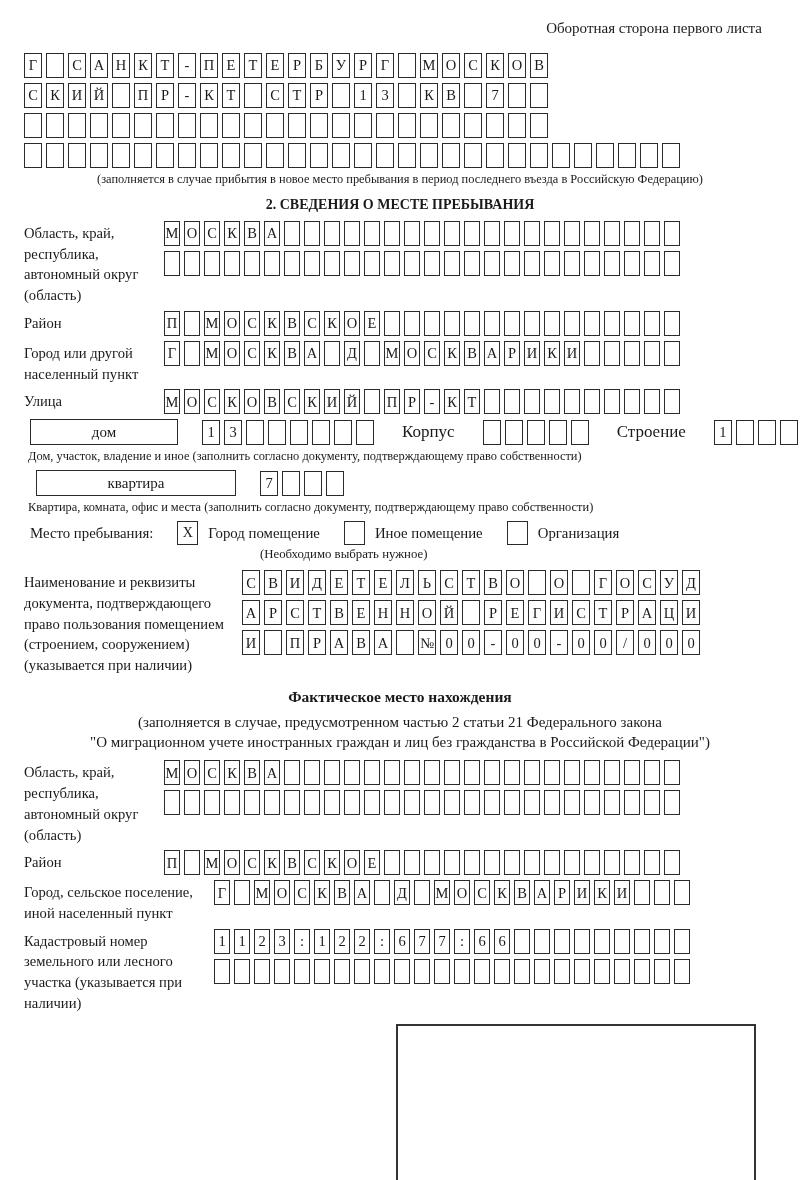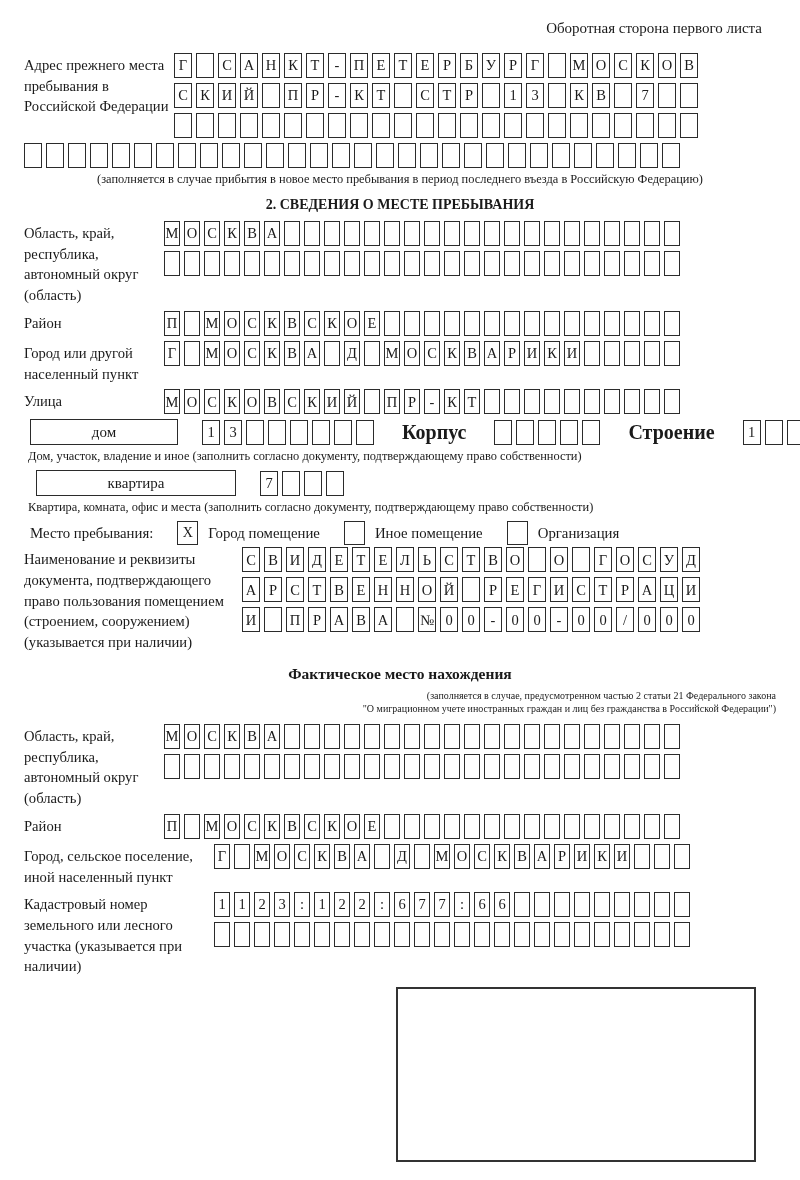--- a/index.html
+++ b/index.html
@@ -36,49 +36,48 @@
   .sec-title { text-align:center; font-weight:bold; font-size:14px; margin:10px 0 8px 0; }
 
   .inline-row { display:flex; align-items:center; gap:24px; margin-bottom:4px; }
   .widebox {
     border:1.6px solid #2b2b2b; height:26px;
     display:flex; align-items:center; justify-content:center;
     font-size:15px; flex:none;
   }
   .widebox.dom { width:148px; margin-left:6px; }
   .widebox.kv  { width:200px; margin-left:12px; }
-  .mini-label { font-size:20px; padding:0 4px;font-weight:bold; }
+  .mini-label { font-size:17px; padding:0 4px; }
 
   .stay-row { display:flex; align-items:center; gap:24px; margin:6px 0 2px 6px; font-size:14.8px; }
   .checkbox {
     flex:none; width:21px; height:24px; border:1.6px solid #2b2b2b;
     display:flex; align-items:center; justify-content:center; font-size:14px;
   }
   .stay-opt { display:flex; align-items:center; gap:10px; }
   .stay-hint { font-size:12.8px; margin:2px 0 8px 236px; }
 
   .actual-title { text-align:center; font-weight:bold; font-size:15.5px; margin:12px 0 6px 0; }
-  .actual-cap { text-align:right; font-size:10px; line-height:1.35; }
+  .actual-cap { text-align:center; font-size:15px; line-height:1.35; }
   .actual-cap-wrap { margin-bottom:8px; }
 
   .stamp-wrap { margin-top:10px; }
   .stamp-box {
     margin-left:372px; width:360px; height:175px;
     border:2px solid #333; background:#fff;
   }
 </style>
 </head>
 <body>
 
 <div class="form">
 
   <div class="header-note">Оборотная сторона первого листа</div>
 
   <div class="field">
-    <div class="flabel w150">Адрес прежнего места пребывания в Российской Федерации</div>
     <div class="cellrows">
       <div class="cells">
           <div class="cell">Г</div>
           <div class="cell"></div>
           <div class="cell">С</div>
           <div class="cell">А</div>
           <div class="cell">Н</div>
           <div class="cell">К</div>
           <div class="cell">Т</div>
           <div class="cell">-</div>
@@ -396,20 +395,21 @@
     </span>
     <span class="stay-opt">
       <span class="checkbox"></span>
       <span>Иное помещение</span>
     </span>
     <span class="stay-opt">
       <span class="checkbox"></span>
       <span>Организация</span>
     </span>
   </div>
+  <div class="stay-hint">(Необходимо выбрать нужное)</div>
 
   <div class="field">
     <div class="flabel w215">Наименование и реквизиты документа, подтверждающего право пользования помещением (строением, сооружением) (указывается при наличии)</div>
     <div class="cellrows">
       <div class="cells">
           <div class="cell">С</div>
           <div class="cell">В</div>
           <div class="cell">И</div>
           <div class="cell">Д</div>
           <div class="cell">Е</div>

